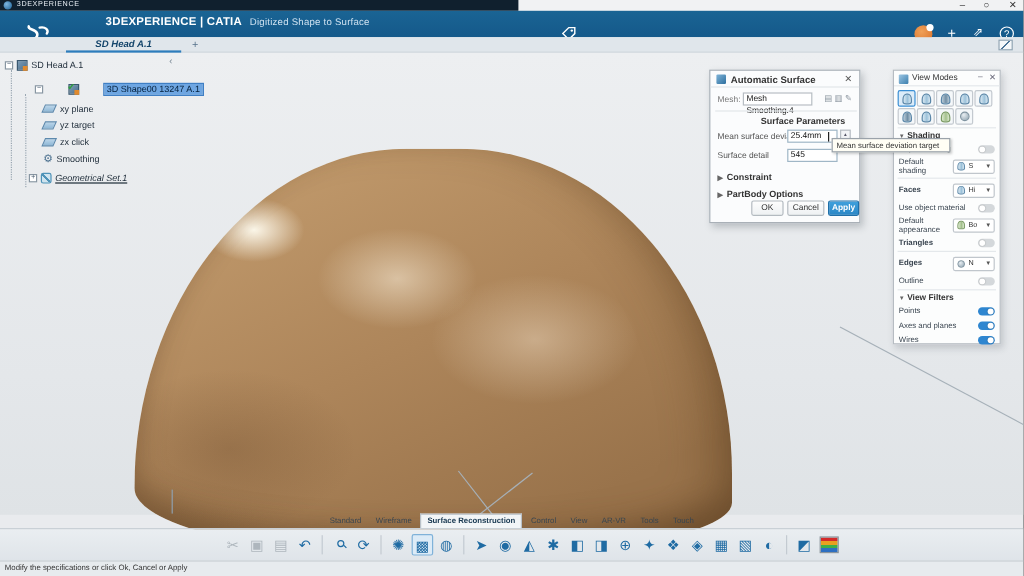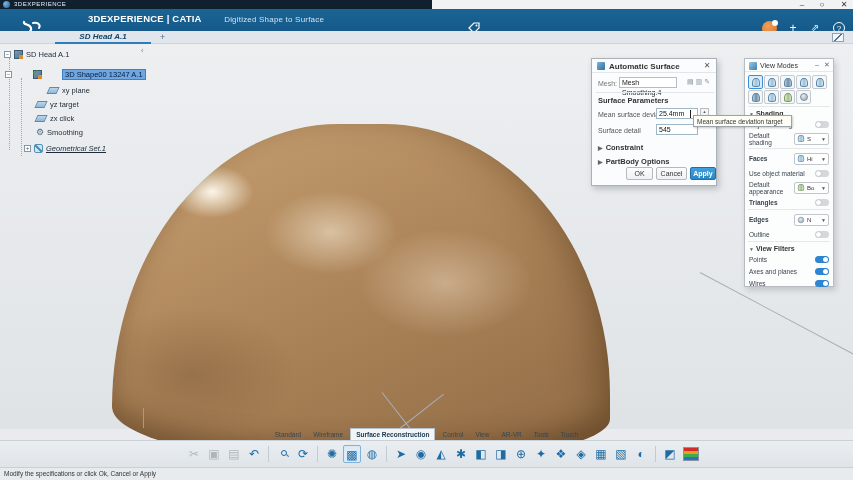--- a/index.html
+++ b/index.html
@@ -13,21 +13,21 @@
   .os-strip .dark { position:absolute; left:0; top:0; width:432px; height:9px; background:#10202e; }
   .os-title { position:absolute; left:14px; top:1px; font-size:6px; color:#e8eef4; letter-spacing:.5px; }
   .os-logo { position:absolute; left:3px; top:1px; width:7px; height:7px; border-radius:50%;
              background:radial-gradient(circle at 35% 35%, #7db6e0, #1b5f93); }
   .win-btn { position:absolute; top:0px; font-size:8px; color:#333; line-height:9px; width:14px; text-align:center; cursor:default; }
 
   
   .bluebar { left:0; top:9px; width:853px; height:22px; background:linear-gradient(#1a6494,#15598a); }
   .brand { position:absolute; left:88px; top:4px; font-size:9.5px; color:#fff; font-weight:bold; letter-spacing:.2px; }
   .brand .app { font-weight:bold; }
-  .brand .sub { font-weight:normal; font-size:8px; color:#cfe2f1; margin-left:20px; }
+  .brand .sub { font-weight:normal; font-size:8px; color:#cfe2f1; margin-left:4px; }
   .ds-logo { position:absolute; left:16px; top:11px; width:26px; height:16px; }
 
   .search-pill { position:absolute; left:300px; top:13px; width:158px; height:15px; background:#fff;
       border-radius:8px; display:flex; align-items:center; }
   .search-pill input { border:none; outline:none; background:transparent; font-size:8px; color:#334;
       padding-left:9px; width:125px; font-family:"Liberation Sans",sans-serif; }
   .mag { position:relative; width:8px; height:8px; margin-left:2px; }
   .mag .lens { position:absolute; left:0; top:0; width:6px; height:6px; border:1.3px solid #16537e; border-radius:50%; }
   .mag .tail { position:absolute; left:5px; top:5px; width:3px; height:1.3px; background:#16537e; transform:rotate(45deg); }
   .tag-icon { position:absolute; left:468px; top:13px; width:12px; height:12px; }
@@ -225,26 +225,26 @@
   <div class="abs axis-tick"></div>
 
   <div class="abs tree">
     <div class="guide" style="left:7px; top:12px; height:92px;"></div>
     <div class="guide" style="left:19px; top:32px; height:78px;"></div>
     <div class="trow" style="left:2px; top:2px;">
       <span class="exp">−</span>
       <span class="ticon cube"></span>
       <span>SD Head A.1</span>
     </div>
-    <div class="trow" style="left:3px; top:22px;gap:18px;">
+    <div class="trow" style="left:27px; top:22px;gap:18px;">
       <span class="exp">−</span>
       <span class="ticon cube check"></span>
       <span class="sel">3D Shape00 13247 A.1</span>
     </div>
-    <div class="trow" style="left:34px; top:38px;margin-left:12px;">
+    <div class="trow" style="left:34px; top:38px;">
       <span class="plane-ico"></span>
       <span>xy plane</span>
     </div>
     <div class="trow" style="left:34px; top:52px;">
       <span class="plane-ico"></span>
       <span>yz target</span>
     </div>
     <div class="trow" style="left:34px; top:66px;">
       <span class="plane-ico"></span>
       <span>zx click</span>
@@ -264,21 +264,21 @@
   <div class="abs dialog">
     <div class="dlg-title">
       <span class="dlg-ico"></span>
       <span class="t">Automatic Surface</span>
       <span class="dlg-close">✕</span>
     </div>
     <span class="mesh-lbl">Mesh:</span>
     <div class="mesh-box">Mesh Smoothing.4</div>
     <span class="mesh-icons">▤▥✎</span>
     <div style="position:absolute; left:4px; top:33px; width:118px; border-top:1px solid #e2e6ea;"></div>
-    <span class="dlg-sec" style="top:37px;">Surface Parameters</span>
+    <span class="dlg-sec" style="top:37px;margin-left:36px;">Surface Parameters</span>
     <span class="fld-lbl" style="top:52px;">Mean surface deviation</span>
     <div class="fld-box" style="top:49px;">25.4mm</div>
     <span class="caret-line" style="left:98px; top:51px;"></span>
     <div class="spin" style="top:49px;">
       <div class="tri">▲</div>
       <div class="tri">▼</div>
     </div>
     <span class="fld-lbl" style="top:68px;">Surface detail</span>
     <div class="fld-box" style="top:65px;">545</div>
     <div class="dlg-exp" style="top:84px;">

